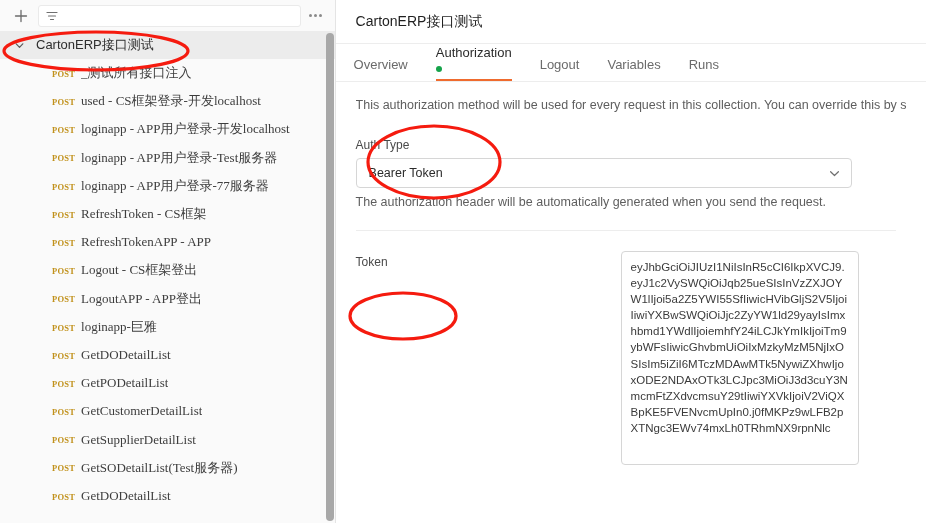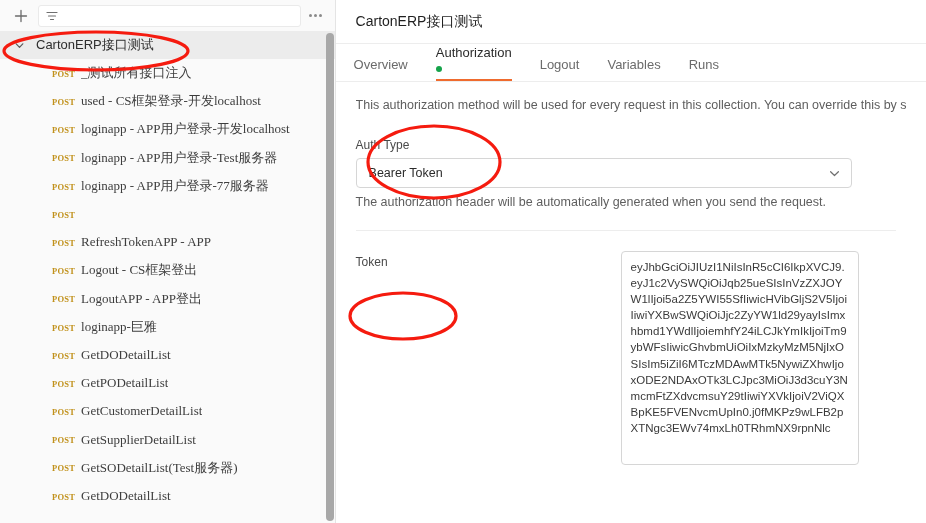--- a/index.html
+++ b/index.html
@@ -339,20 +339,21 @@
           <div class="req-row">
             <span class="method">POST</span>
             <span class="req-name">loginapp - APP用户登录-Test服务器</span>
           </div>
           <div class="req-row">
             <span class="method">POST</span>
             <span class="req-name">loginapp - APP用户登录-77服务器</span>
           </div>
           <div class="req-row">
             <span class="method">POST</span>
+            <span class="req-name">RefreshToken - CS框架</span>
           </div>
           <div class="req-row">
             <span class="method">POST</span>
             <span class="req-name">RefreshTokenAPP - APP</span>
           </div>
           <div class="req-row">
             <span class="method">POST</span>
             <span class="req-name">Logout - CS框架登出</span>
           </div>
           <div class="req-row">

